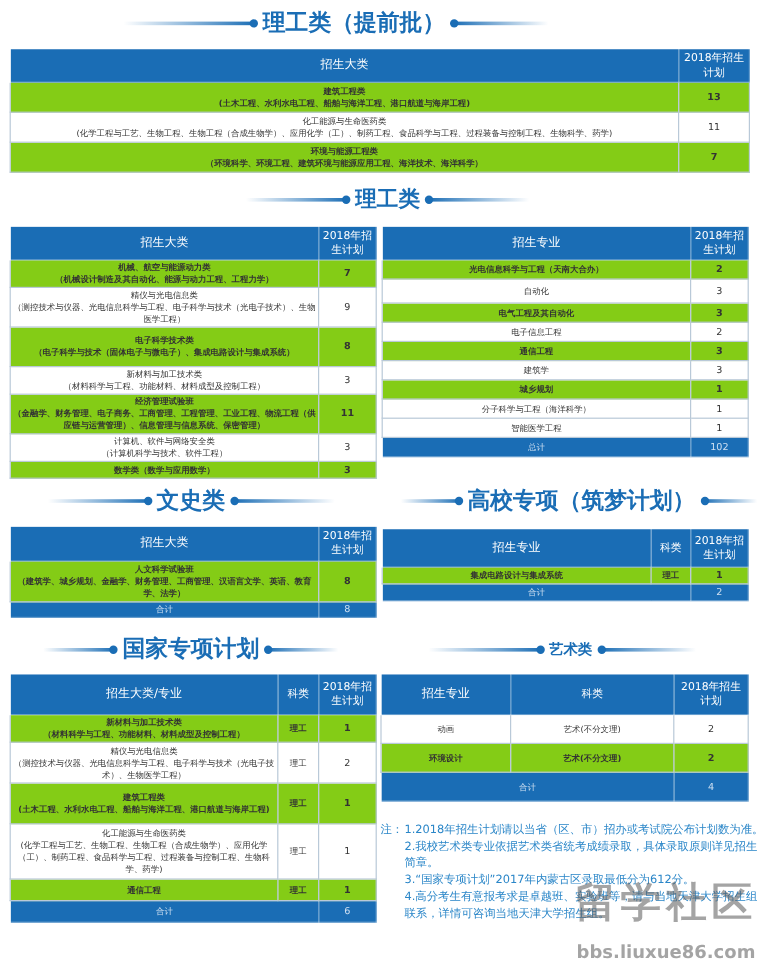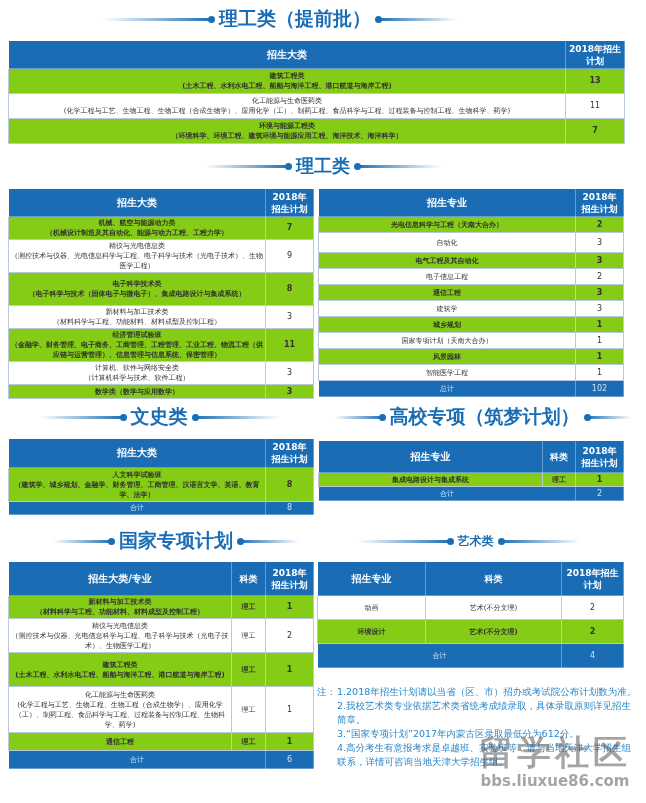--- a/index.html
+++ b/index.html
@@ -20,40 +20,40 @@
     content: ""; position: absolute; top: -2px; width: 7px; height: 7px; border-radius: 50%; background: #1a6db5;
   }
   .section-title .line-l::after { right: -2px; }
   .section-title .line-r::before { left: -2px; }
 
   table.t {
     position: absolute; border-collapse: collapse; table-layout: fixed;
     font-size: 7px; line-height: 10px; text-align: center;
   }
   table.t td, table.t th { border: 1px solid #b9c9d8; padding: 1px 2px; vertical-align: middle; }
-  table.t th { background: #1a6db5; color: #fff; font-weight: bold; font-size: 9px; line-height: 12px; border-color: #ffffff55; }
+  table.t th { background: #1a6db5; color: #fff; font-weight: normal; font-size: 9px; line-height: 12px; border-color: #ffffff55; }
   table.t th.big { font-size: 10px; }
   table.t tr.odd td { background: #84cc16; font-weight: bold; }
   table.t tr.even td { background: #ffffff; }
   table.t tr.total td { background: #1a6db5; color: #cfe0f2; border-color: #ffffff55; }
   table.t td.num { font-size: 8px; }
 
   .note {
     position: absolute; left: 317px; top: 685px; width: 320px;
     font-size: 9.5px; line-height: 14px; color: #2a86c8;
   }
   .note .row { display: flex; }
   .note .lbl { width: 20px; flex: none; }
   .note .txt { flex: 1; }
   .watermark {
     position: absolute; left: 470px; top: 732px; width: 170px; height: 70px;
     color: rgba(90,90,90,0.55); font-weight: bold; text-align: center;
   }
   .watermark .big { font-size: 34px; letter-spacing: 4px; line-height: 40px; }
-  .watermark .small { font-size: 15px; line-height: 18px; }
+  .watermark .small { font-size: 15px; line-height: 18px; margin-top: 12px; }
 </style>
 </head>
 <body>
 
 <div class="section-title" style="left:0;top:5px;width:560px;height:28px;font-size:19px;">
   <span class="line-l" style="width:110px"></span>
   <span>理工类（提前批）</span>
   <span class="line-r" style="width:80px"></span>
 </div>
 
@@ -197,25 +197,21 @@
       </tr>
   <tr class="even" style="height:16px">
         <td>建筑学</td>
         <td class="num">3</td>
       </tr>
   <tr class="odd" style="height:16px">
         <td>城乡规划</td>
         <td class="num">1</td>
       </tr>
   <tr class="even" style="height:16px">
-        <td>国家专项计划（天南大合办）</td>
-        <td class="num">1</td>
-      </tr>
-  <tr class="odd" style="height:16px">
-        <td>风景园林</td>
+        <td>分子科学与工程（海洋科学）</td>
         <td class="num">1</td>
       </tr>
   <tr class="even" style="height:16px">
         <td>智能医学工程</td>
         <td class="num">1</td>
       </tr>
   <tr class="total" style="height:16px">
         <td>总计</td>
         <td class="num">102</td>
       </tr>
@@ -275,21 +271,21 @@
         <td>理工</td>
         <td class="num">1</td>
       </tr>
   <tr class="total" style="height:14px">
         <td colspan="2">合计</td>
         <td class="num">2</td>
       </tr>
 </tbody>
   </table>
 
-<div class="section-title" style="left:0;top:527px;width:318px;height:28px;font-size:19px;margin-left:17px;">
+<div class="section-title" style="left:0;top:527px;width:318px;height:28px;font-size:19px;">
   <span class="line-l" style="width:60px"></span>
   <span>国家专项计划</span>
   <span class="line-r" style="width:60px"></span>
 </div>
 
 <table class="t" style="left:8px;top:561px;width:305px;">
   <colgroup>
       <col style="width:223px">
       <col style="width:34px">
       <col style="width:48px">

